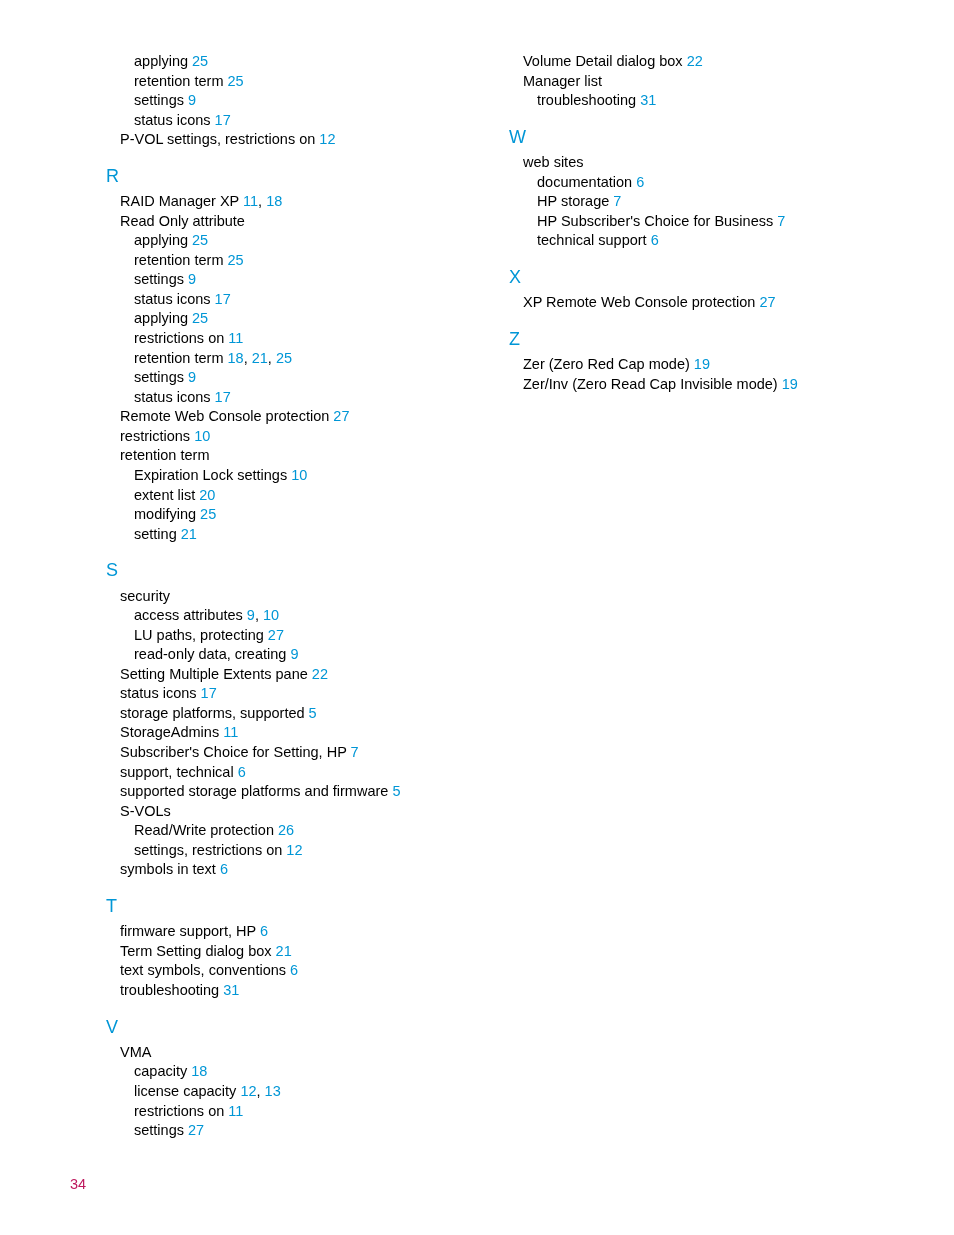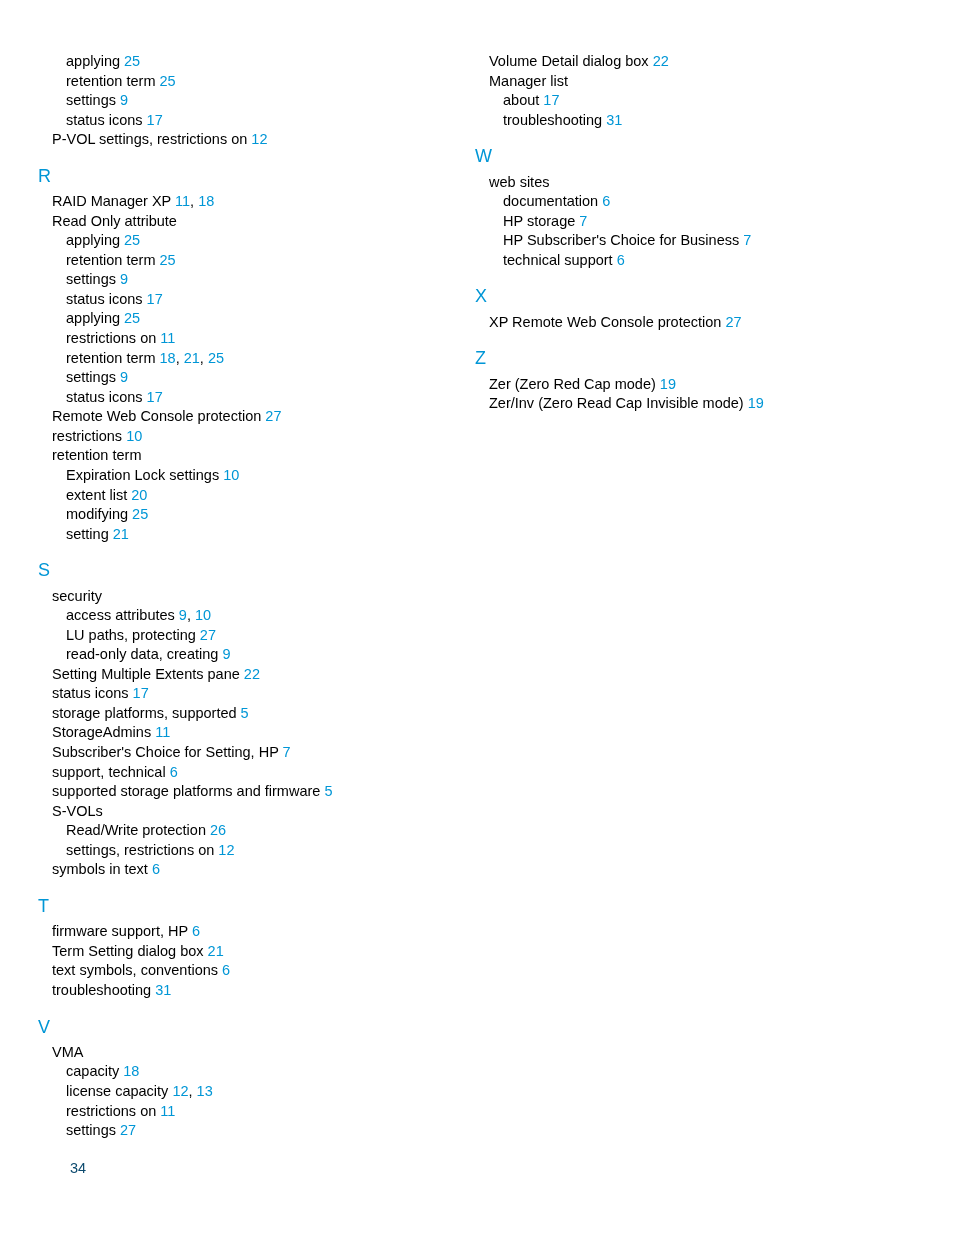--- a/index.html
+++ b/index.html
@@ -7,23 +7,24 @@
     font-family: Arial, Helvetica, sans-serif;
     font-size: 14.5px;
     color: #000;
     background: #fff;
     width: 954px;
     height: 1235px;
     position: relative;
     line-height: 1.35;
   }
   .page {
-    padding: 52px 70px 0 38px;
+    padding: 52px 70px 0 100px;
     display: flex;
     gap: 28px;
+    margin-left: 6px;
   }
   .col {
     flex: 1;
     min-width: 0;
   }
   .section-head {
     color: #0096d6;
     font-size: 18px;
     font-weight: normal;
     margin-top: 14px;
@@ -34,23 +35,23 @@
   }
   .l1 { margin-left: 14px; }
   .l2 { margin-left: 28px; }
   a.pg {
     color: #0096d6;
     text-decoration: none;
   }
   .pnum {
     position: absolute;
     left: 70px;
-    bottom: 56px;
+    bottom: 40px;
     font-size: 14.5px;
-    color: #0c4a6e;
+    color: #be185d;
   }
   .comma { color: #000; }
 </style>
 </head>
 <body>
 
 <div class="page">
   <div class="col" id="left-col">
       <div class="entry l2"><span>applying</span> <a class="pg" href="#">25</a></div>
       <div class="entry l2"><span>retention term</span> <a class="pg" href="#">25</a></div>
@@ -100,21 +101,20 @@
       <div class="section-head">V</div>
       <div class="entry l1"><span>VMA</span></div>
       <div class="entry l2"><span>capacity</span> <a class="pg" href="#">18</a></div>
       <div class="entry l2"><span>license capacity</span> <a class="pg" href="#">12</a><span class="comma">, </span><a class="pg" href="#">13</a></div>
       <div class="entry l2"><span>restrictions on</span> <a class="pg" href="#">11</a></div>
       <div class="entry l2"><span>settings</span> <a class="pg" href="#">27</a></div>
     </div>
   <div class="col" id="right-col">
       <div class="entry l1"><span>Volume Detail dialog box</span> <a class="pg" href="#">22</a></div>
       <div class="entry l1"><span>Manager list</span></div>
-      <div class="entry l2"><span>about</span> <a class="pg" href="#">17</a></div>
       <div class="entry l2"><span>troubleshooting</span> <a class="pg" href="#">31</a></div>
       <div class="section-head">W</div>
       <div class="entry l1"><span>web sites</span></div>
       <div class="entry l2"><span>documentation</span> <a class="pg" href="#">6</a></div>
       <div class="entry l2"><span>HP storage</span> <a class="pg" href="#">7</a></div>
       <div class="entry l2"><span>HP Subscriber's Choice for Business</span> <a class="pg" href="#">7</a></div>
       <div class="entry l2"><span>technical support</span> <a class="pg" href="#">6</a></div>
       <div class="section-head">X</div>
       <div class="entry l1"><span>XP Remote Web Console protection</span> <a class="pg" href="#">27</a></div>
       <div class="section-head">Z</div>

